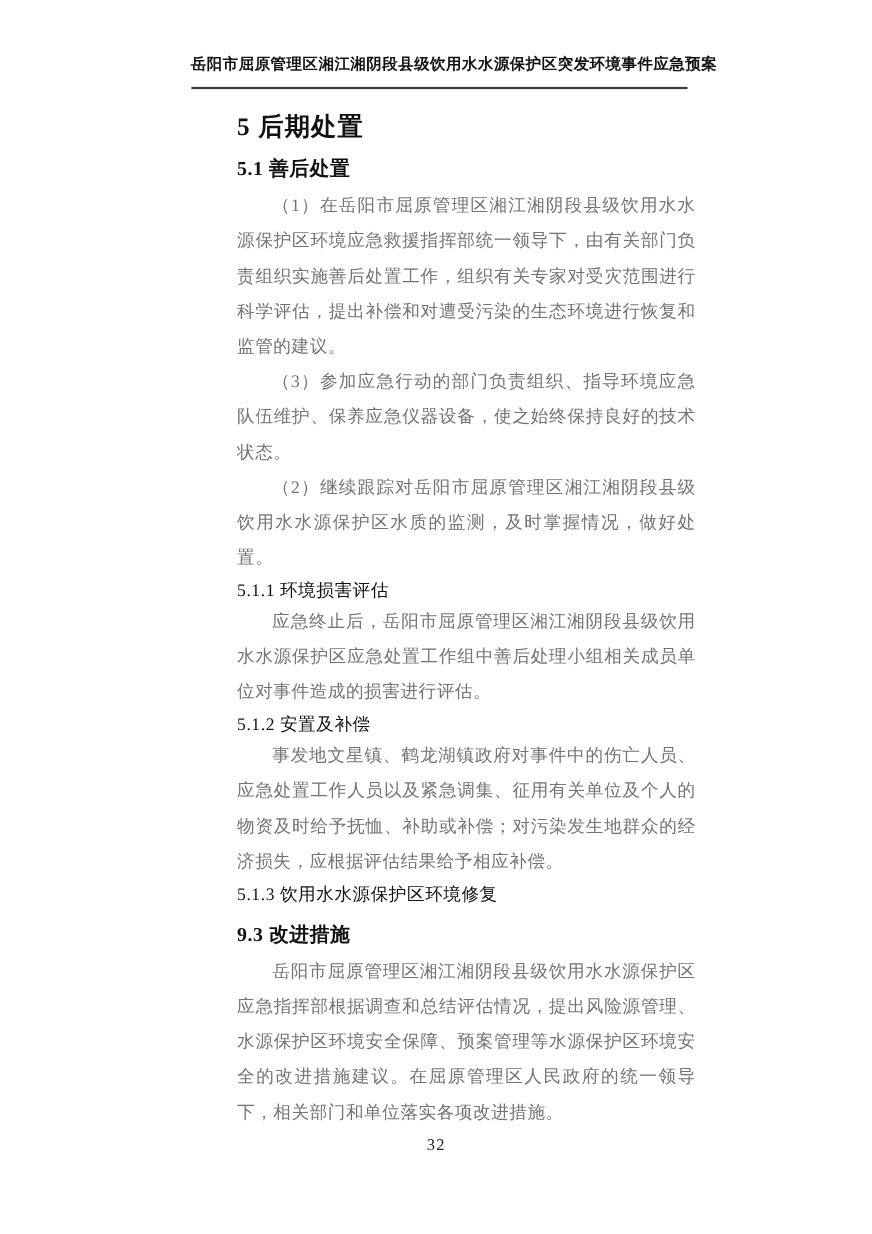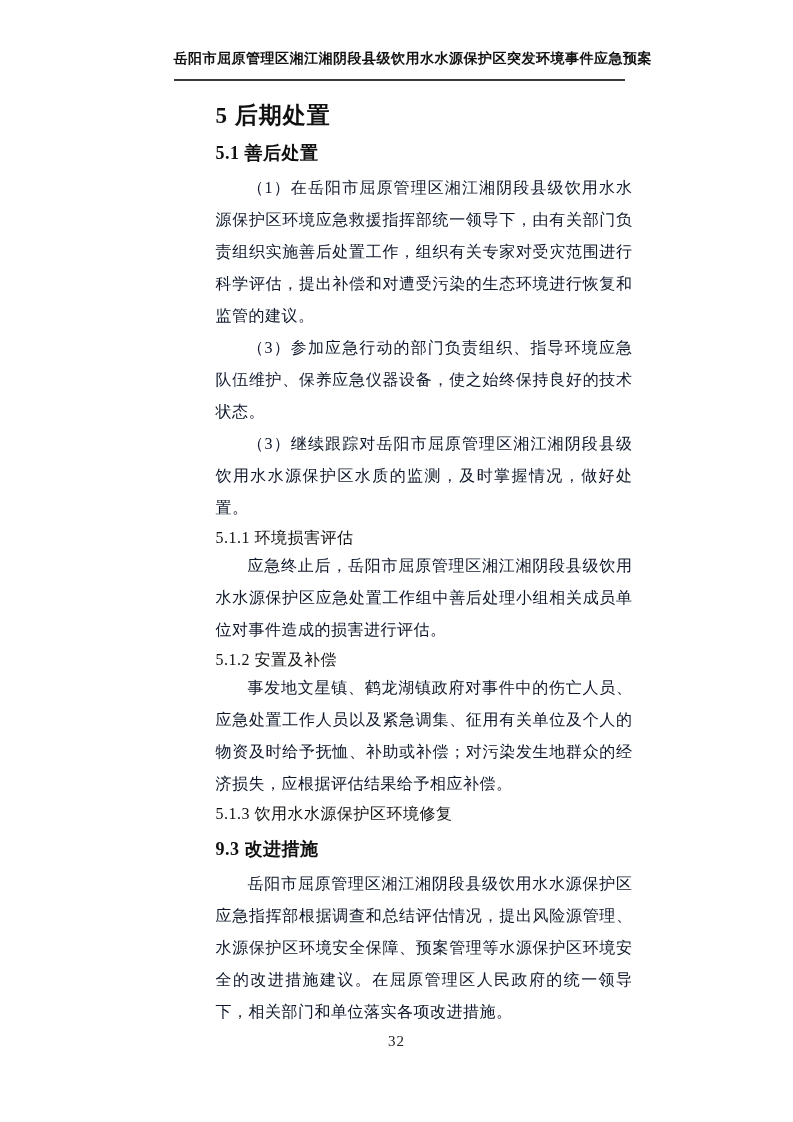--- a/index.html
+++ b/index.html
@@ -68,21 +68,21 @@
     font-weight: 400;
     letter-spacing: 0.5px;
   }
   .para {
     margin: 0;
     font-size: 16px;
     line-height: 32px;
     letter-spacing: 0.5px;
     text-align: justify;
     text-indent: 2em;
-    color: #0f172a;
+    color: #737373;
   }
   .doc-footer {
     position: absolute;
     left: 0;
     right: 0;
     bottom: 72px;
     text-align: center;
   }
   .page-number {
     font-size: 15px;
@@ -101,21 +101,21 @@
   </header>
 
   <main class="doc-content">
 
     <h1 class="h1">5 后期处置</h1>
 
     <h2 class="h2">5.1 善后处置</h2>
 
     <p class="para">（1）在岳阳市屈原管理区湘江湘阴段县级饮用水水源保护区环境应急救援指挥部统一领导下，由有关部门负责组织实施善后处置工作，组织有关专家对受灾范围进行科学评估，提出补偿和对遭受污染的生态环境进行恢复和监管的建议。</p>
     <p class="para">（3）参加应急行动的部门负责组织、指导环境应急队伍维护、保养应急仪器设备，使之始终保持良好的技术状态。</p>
-    <p class="para">（3）继续跟踪对岳阳市屈原管理区湘江湘阴段县级饮用水水源保护区水质的监测，及时掌握情况，做好处置。</p>
+    <p class="para">（2）继续跟踪对岳阳市屈原管理区湘江湘阴段县级饮用水水源保护区水质的监测，及时掌握情况，做好处置。</p>
 
     <h3 class="h3">5.1.1 环境损害评估</h3>
     <p class="para">应急终止后，岳阳市屈原管理区湘江湘阴段县级饮用水水源保护区应急处置工作组中善后处理小组相关成员单位对事件造成的损害进行评估。</p>
 
     <h3 class="h3">5.1.2 安置及补偿</h3>
     <p class="para">事发地文星镇、鹤龙湖镇政府对事件中的伤亡人员、应急处置工作人员以及紧急调集、征用有关单位及个人的物资及时给予抚恤、补助或补偿；对污染发生地群众的经济损失，应根据评估结果给予相应补偿。</p>
 
     <h3 class="h3">5.1.3 饮用水水源保护区环境修复</h3>
 
     <h2 class="h2 h2-late">9.3 改进措施</h2>

